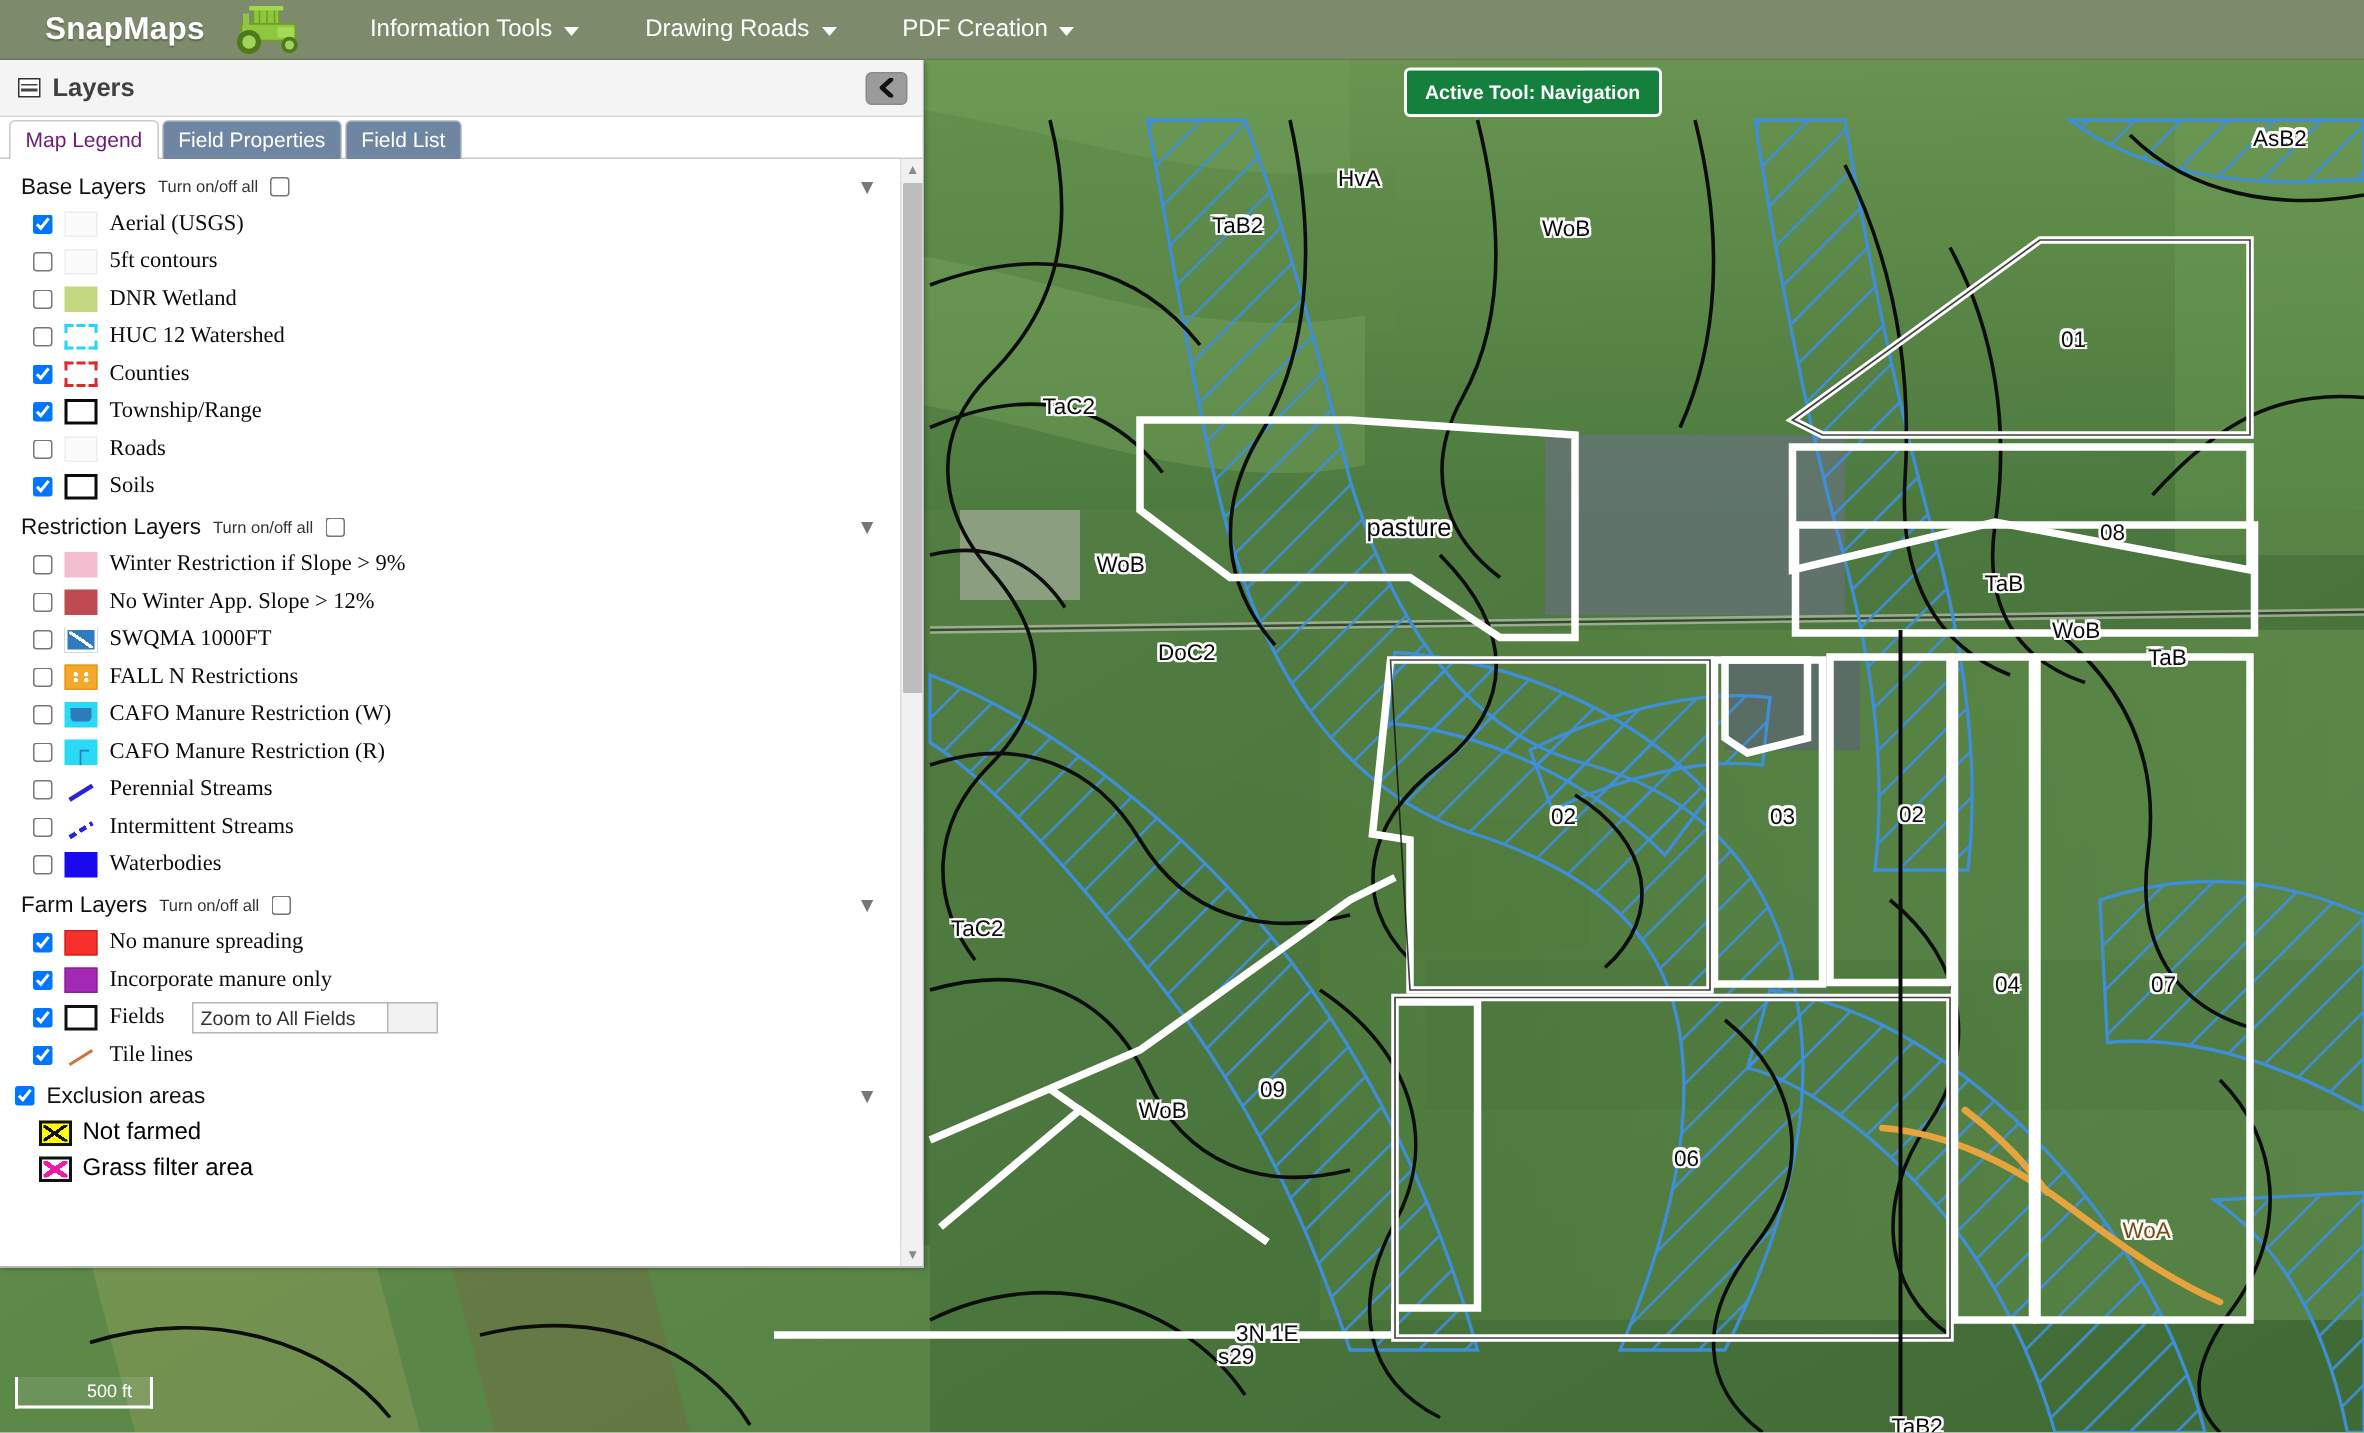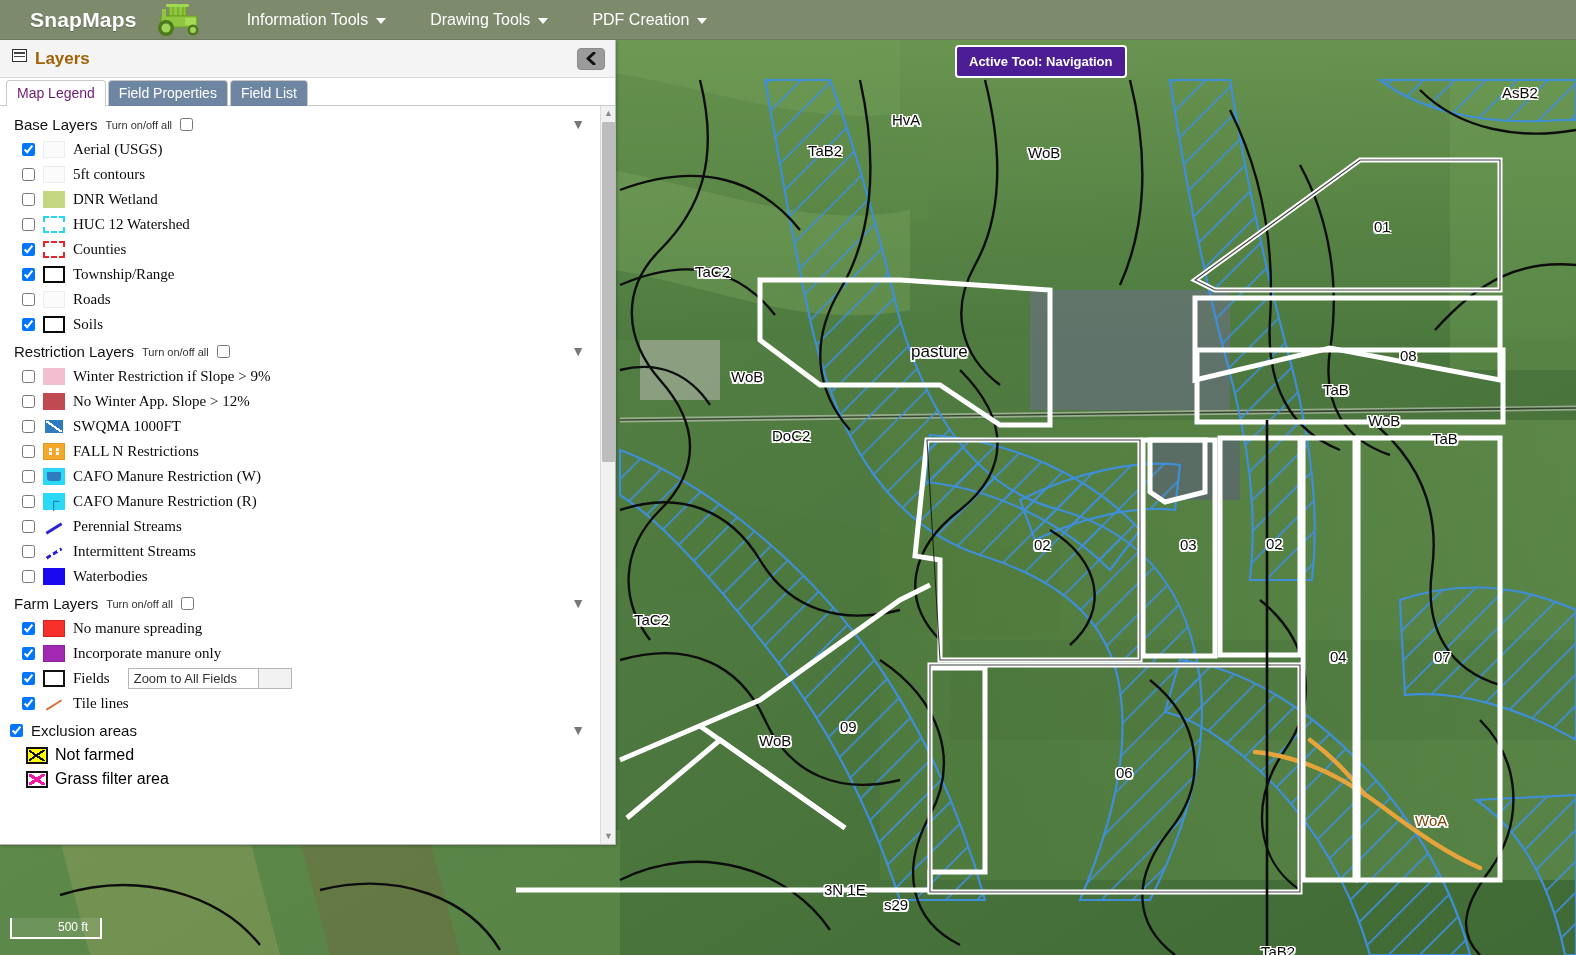--- a/index.html
+++ b/index.html
@@ -67,23 +67,23 @@
   .zoomctl button {
     display: block; width: 30px; height: 26px; border: 0; background: transparent;
     color: #fff; font-size: 19px; line-height: 22px; cursor: pointer;
     font-family: "Liberation Sans", sans-serif; padding: 0;
   }
   .zoomdiv { height: 2px; background: rgba(255,255,255,.65); margin: 0 3px; }
 
   
   .activetool {
     position: absolute; left: 936px; top: 5px;
-    background: #4c1d95; color: #fff; font-size: 13px; font-weight: bold;
+    background: #15803d; color: #fff; font-size: 13px; font-weight: bold;
     padding: 7px 12px; border-radius: 4px;
-    border: 2px solid #ffffff; z-index: 22; white-space: nowrap; margin-left: 19px;
+    border: 2px solid #ffffff; z-index: 22; white-space: nowrap;
   }
 
   
   .scalebar {
     position: absolute; left: 10px; bottom: 16px;
     width: 92px; height: 21px;
     border: 2px solid #ffffff; border-top: none;
     background: rgba(255,255,255,.10);
     color: #ffffff; font-size: 12px; text-align: center; line-height: 19px;
     z-index: 22;
@@ -95,21 +95,21 @@
     position: absolute; left: 0; top: 40px; width: 616px; height: 805px;
     background: #ffffff; z-index: 30;
     border-right: 1px solid #b7b7b7; border-bottom: 1px solid #b7b7b7;
     display: flex; flex-direction: column;
     box-shadow: 1px 1px 3px rgba(0,0,0,.25);
   }
   .panel-head {
     height: 38px; background: #f4f4f4; border-bottom: 1px solid #d9d9d9;
     display: flex; align-items: center; padding: 0 10px 0 12px; flex: 0 0 38px;
   }
-  .panel-title { font-size: 17px; font-weight: bold; color: #a16207; display:flex; align-items:flex-start; gap:8px;}
+  .panel-title { font-size: 17px; font-weight: bold; color: #404040; display:flex; align-items:center; gap:8px;}
   .layers-glyph {
     width: 15px; height: 13px; border: 1.6px solid #333; background: #fff;
     display: inline-block; position: relative;
   }
   .layers-glyph::before, .layers-glyph::after {
     content:''; position:absolute; left:1px; right:1px; height:1.6px; background:#444;
   }
   .layers-glyph::before { top: 2.6px; }
   .layers-glyph::after  { top: 6.2px; }
   .collapse-btn {
@@ -270,21 +270,21 @@
         <circle cx="44" cy="27" r="5.5" fill="#4e7a1b"></circle>
         <circle cx="44" cy="27" r="3" fill="#9ed45a"></circle>
       </g>
     </svg>
 
     <div class="navitem">
       <span>Information Tools</span>
       <span class="caret"></span>
     </div>
     <div class="navitem">
-      <span>Drawing Tools</span>
+      <span>Drawing Roads</span>
       <span class="caret"></span>
     </div>
     <div class="navitem">
       <span>PDF Creation</span>
       <span class="caret"></span>
     </div>
   </div>
 
   <div class="map">
 
@@ -425,21 +425,21 @@
     <div class="maplabel soil" style="left:1368px; top:372px;">WoB</div>
     <div class="maplabel soil" style="left:1432px; top:390px;">TaB</div>
     <div class="maplabel soil" style="left:772px;  top:387px;">DoC2</div>
     <div class="maplabel soil" style="left:634px;  top:571px;">TaC2</div>
     <div class="maplabel soil" style="left:759px;  top:692px;">WoB</div>
     <div class="maplabel soil" style="left:1415px; top:772px; color:#7a4a10;">WoA</div>
     <div class="maplabel soil" style="left:1261px; top:903px;">TaB2</div>
 
     <div class="maplabel big" style="left:911px; top:302px;">pasture</div>
     <div class="maplabel" style="left:824px; top:841px;">3N 1E</div>
-    <div class="maplabel" style="left:848px; top:856px;padding-left:36px;">s29</div>
+    <div class="maplabel" style="left:776px; top:856px;padding-left:36px;">s29</div>
 
     <div class="zoomctl">
       <button>+</button>
       <div class="zoomdiv"></div>
       <button>−</button>
     </div>
 
     <div class="activetool">Active Tool: Navigation</div>
 
     <div class="scalebar">500 ft</div>

